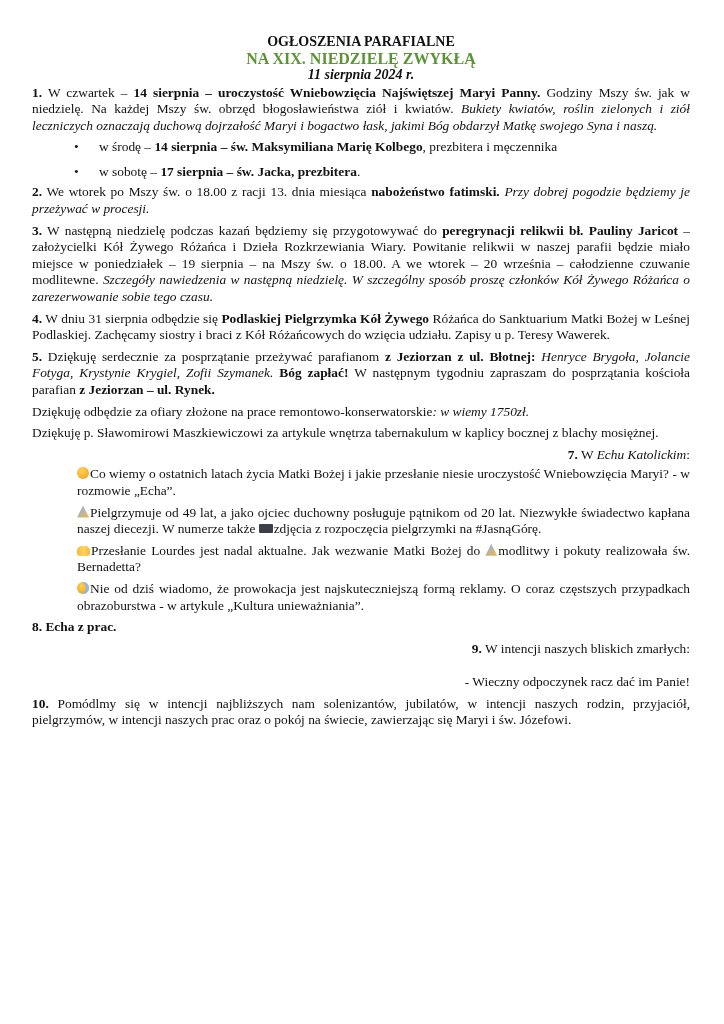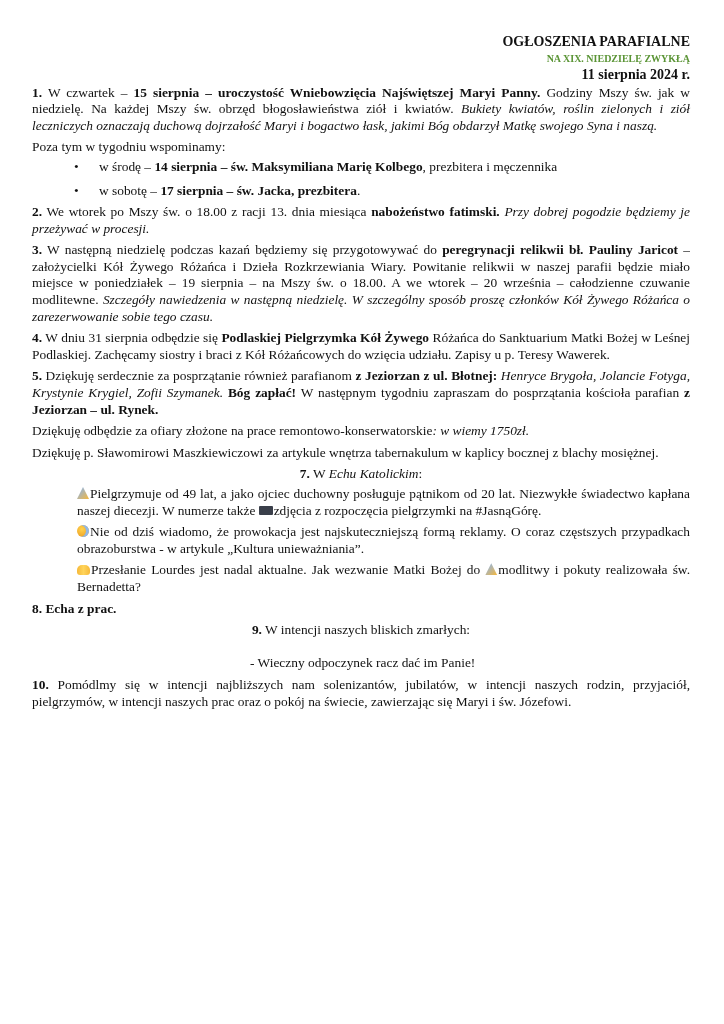--- a/index.html
+++ b/index.html
@@ -1,24 +1,24 @@
 <!DOCTYPE html>
 <html><head>
 <meta charset="utf-8">
 <style>
   html, body { margin:0; padding:0; background:#ffffff; }
   body { width:724px; height:1024px; position:relative; overflow:hidden;
          font-family:"Liberation Serif", serif; color:#111111; }
   .page { position:absolute; left:32px; top:34px; width:658px; font-size:13.4px; line-height:16.6px; }
-  .hdr { text-align:right; font-weight:bold; line-height:16.5px; }
+  .hdr { text-align:center; font-weight:bold; line-height:16.5px; }
   .hdr .t1 { font-size:14px; }
-  .hdr .t2 { font-size:10px; color:#5a9435; }
-  .hdr .t3 { font-size:14px; }
+  .hdr .t2 { font-size:16px; color:#5a9435; }
+  .hdr .t3 { font-size:14px;font-style:italic; }
   p { margin:0 0 5px 0; text-align:justify; }
-  .nojust { text-align:center; }
+  .nojust { text-align:right; }
   b { font-weight:bold; }
   i { font-style:italic; }
   ul.list { margin:2px 0 2px 0; padding:0 0 0 42px; list-style:none; }
   ul.list li { position:relative; margin:0 0 8px 0; padding-left:25px; }
   ul.list li .bullet { position:absolute; left:0; top:0; }
   .indent { margin-left:45px; }
   .emo { display:inline-block; width:12px; height:12px; vertical-align:-1px; margin-right:1px; }
   .emo.smile { border-radius:50%; background:radial-gradient(circle at 40% 35%, #ffd24d, #f29b1d); }
   .emo.pray { width:12px; height:12px; background:linear-gradient(135deg,#7fb3ff,#f5b83d); clip-path:polygon(50% 0,100% 100%,0 100%); }
   .emo.camera { width:14px; height:9px; background:#3a3f4a; border-radius:1px; vertical-align:0; }
@@ -30,24 +30,23 @@
 
 <div class="page">
 
   <div class="hdr">
     <div class="t1">OGŁOSZENIA PARAFIALNE</div>
     <div class="t2">NA XIX. NIEDZIELĘ ZWYKŁĄ</div>
     <div class="t3">11 sierpnia 2024 r.</div>
   </div>
 
   <p style="margin-top:1px;">
-    <b>1.</b><span> W czwartek – </span><b>15 sierpnia – uroczystość Wniebowzięcia Najświętszej Maryi Panny.</b><span> Godziny Mszy św. jak w niedzielę. Na każdej Mszy św. obrzęd błogosławieństwa ziół i kwiatów. </span><i>Bukiety kwiatów, roślin zielonych i ziół leczniczych oznaczają duchową dojrzałość Maryi i bogactwo łask, jakimi Bóg obdarzył Matkę swojego Syna i naszą.</i>
+    <b>1.</b><span> W czwartek – </span><b>14 sierpnia – uroczystość Wniebowzięcia Najświętszej Maryi Panny.</b><span> Godziny Mszy św. jak w niedzielę. Na każdej Mszy św. obrzęd błogosławieństwa ziół i kwiatów. </span><i>Bukiety kwiatów, roślin zielonych i ziół leczniczych oznaczają duchową dojrzałość Maryi i bogactwo łask, jakimi Bóg obdarzył Matkę swojego Syna i naszą.</i>
   </p>
 
-  <p style="margin-bottom:3px;">Poza tym w tygodniu wspominamy:</p>
   <ul class="list">
     <li>
       <span class="bullet">•</span><span>w środę – </span><b>14 sierpnia – św. Maksymiliana Marię Kolbego</b><span>, prezbitera i męczennika</span>
     </li>
     <li style="margin-bottom:4px;">
       <span class="bullet">•</span><span>w sobotę – </span><b>17 sierpnia – św. Jacka, prezbitera</b><span>.</span>
     </li>
   </ul>
 
   <p>
@@ -56,44 +55,47 @@
 
   <p>
     <b>3.</b><span> W następną niedzielę podczas kazań będziemy się przygotowywać do </span><b>peregrynacji relikwii bł. Pauliny Jaricot</b><span> – założycielki Kół Żywego Różańca i Dzieła Rozkrzewiania Wiary. Powitanie relikwii w naszej parafii będzie miało miejsce w poniedziałek – 19 sierpnia – na Mszy św. o 18.00. A we wtorek – 20 września – całodzienne czuwanie modlitewne. </span><i>Szczegóły nawiedzenia w następną niedzielę. W szczególny sposób proszę członków Kół Żywego Różańca o zarezerwowanie sobie tego czasu.</i>
   </p>
 
   <p>
     <b>4.</b><span> W dniu 31 sierpnia odbędzie się </span><b>Podlaskiej Pielgrzymka Kół Żywego</b><span> Różańca do Sanktuarium Matki Bożej w Leśnej Podlaskiej. Zachęcamy siostry i braci z Kół Różańcowych do wzięcia udziału. Zapisy u p. Teresy Wawerek.</span>
   </p>
 
   <p>
-    <b>5.</b><span> Dziękuję serdecznie za posprzątanie również parafianom </span><b>z Jeziorzan z ul. Błotnej:</b><i> Henryce Brygoła, Jolancie Fotyga, Krystynie Krygiel, Zofii Szymanek.</i><b> Bóg zapłać!</b><span> W następnym tygodniu zapraszam do posprzątania kościoła parafian </span><b>z Jeziorzan – ul. Rynek.</b>
+    <b>5.</b><span> Dziękuję serdecznie za posprzątanie przeżywać parafianom </span><b>z Jeziorzan z ul. Błotnej:</b><i> Henryce Brygoła, Jolancie Fotyga, Krystynie Krygiel, Zofii Szymanek.</i><b> Bóg zapłać!</b><span> W następnym tygodniu zapraszam do posprzątania kościoła parafian </span><b>z Jeziorzan – ul. Rynek.</b>
   </p>
 
   <p>
     <span>Dziękuję odbędzie za ofiary złożone na prace remontowo-konserwatorskie</span><i>: w wiemy 1750zł.</i>
   </p>
 
   <p>
     <span>Dziękuję p. Sławomirowi Maszkiewiczowi za artykule wnętrza tabernakulum w kaplicy bocznej z blachy mosiężnej.</span>
   </p>
 
 
   <p class="nojust" style="margin-bottom:3px;">
     <b>7.</b><span> W </span><i>Echu Katolickim</i><span>:</span>
   </p>
 
   <p class="indent">
+    <span class="emo smile"></span><span>Co wiemy o ostatnich latach życia Matki Bożej i jakie przesłanie niesie uroczystość Wniebowzięcia Maryi? - w rozmowie „Echa”.</span>
+  </p>
+  <p class="indent">
     <span class="emo pray"></span><span>Pielgrzymuje od 49 lat, a jako ojciec duchowny posługuje pątnikom od 20 lat. Niezwykłe świadectwo kapłana naszej diecezji. W numerze także </span><span class="emo camera"></span><span>zdjęcia z rozpoczęcia pielgrzymki na #JasnąGórę.</span>
   </p>
   <p class="indent">
-    <span class="emo mono"></span><span>Nie od dziś wiadomo, że prowokacja jest najskuteczniejszą formą reklamy. O coraz częstszych przypadkach obrazoburstwa - w artykule „Kultura unieważniania”.</span>
+    <span class="emo hands"></span><span>Przesłanie Lourdes jest nadal aktualne. Jak wezwanie Matki Bożej do </span><span class="emo pray"></span><span>modlitwy i pokuty realizowała św. Bernadetta?</span>
   </p>
   <p class="indent">
-    <span class="emo hands"></span><span>Przesłanie Lourdes jest nadal aktualne. Jak wezwanie Matki Bożej do </span><span class="emo pray"></span><span>modlitwy i pokuty realizowała św. Bernadetta?</span>
+    <span class="emo mono"></span><span>Nie od dziś wiadomo, że prowokacja jest najskuteczniejszą formą reklamy. O coraz częstszych przypadkach obrazoburstwa - w artykule „Kultura unieważniania”.</span>
   </p>
 
   <p>
     <b>8. Echa z prac.</b>
   </p>
 
   <p class="nojust">
     <b>9.</b><span> W intencji naszych bliskich zmarłych:</span><br>
     <br>
     <span style="white-space:pre;"> - Wieczny odpoczynek racz dać im Panie!</span>

